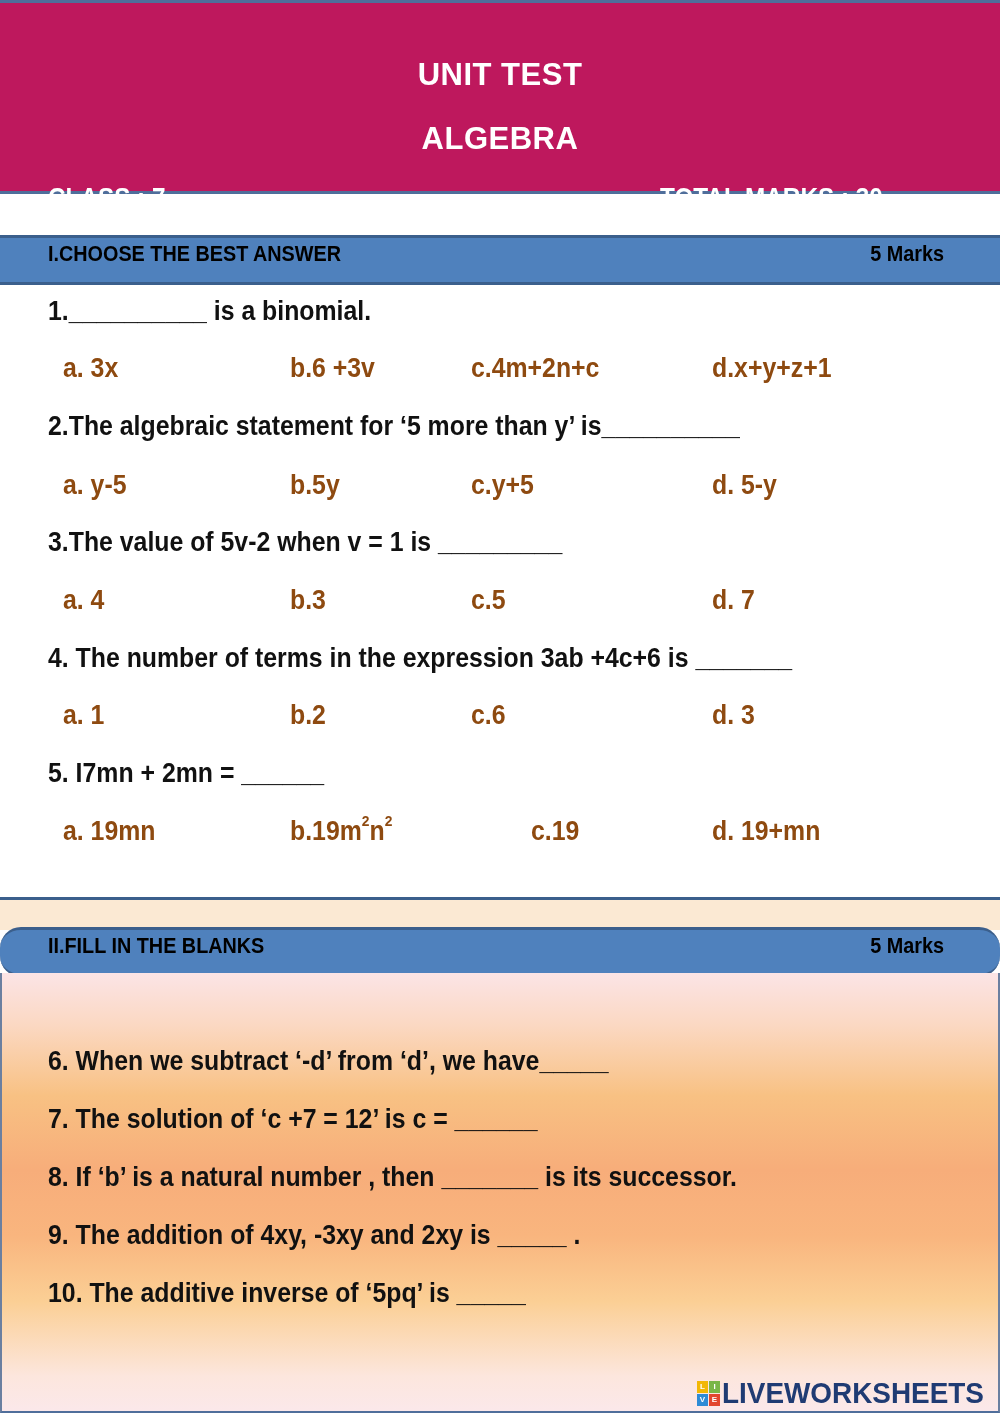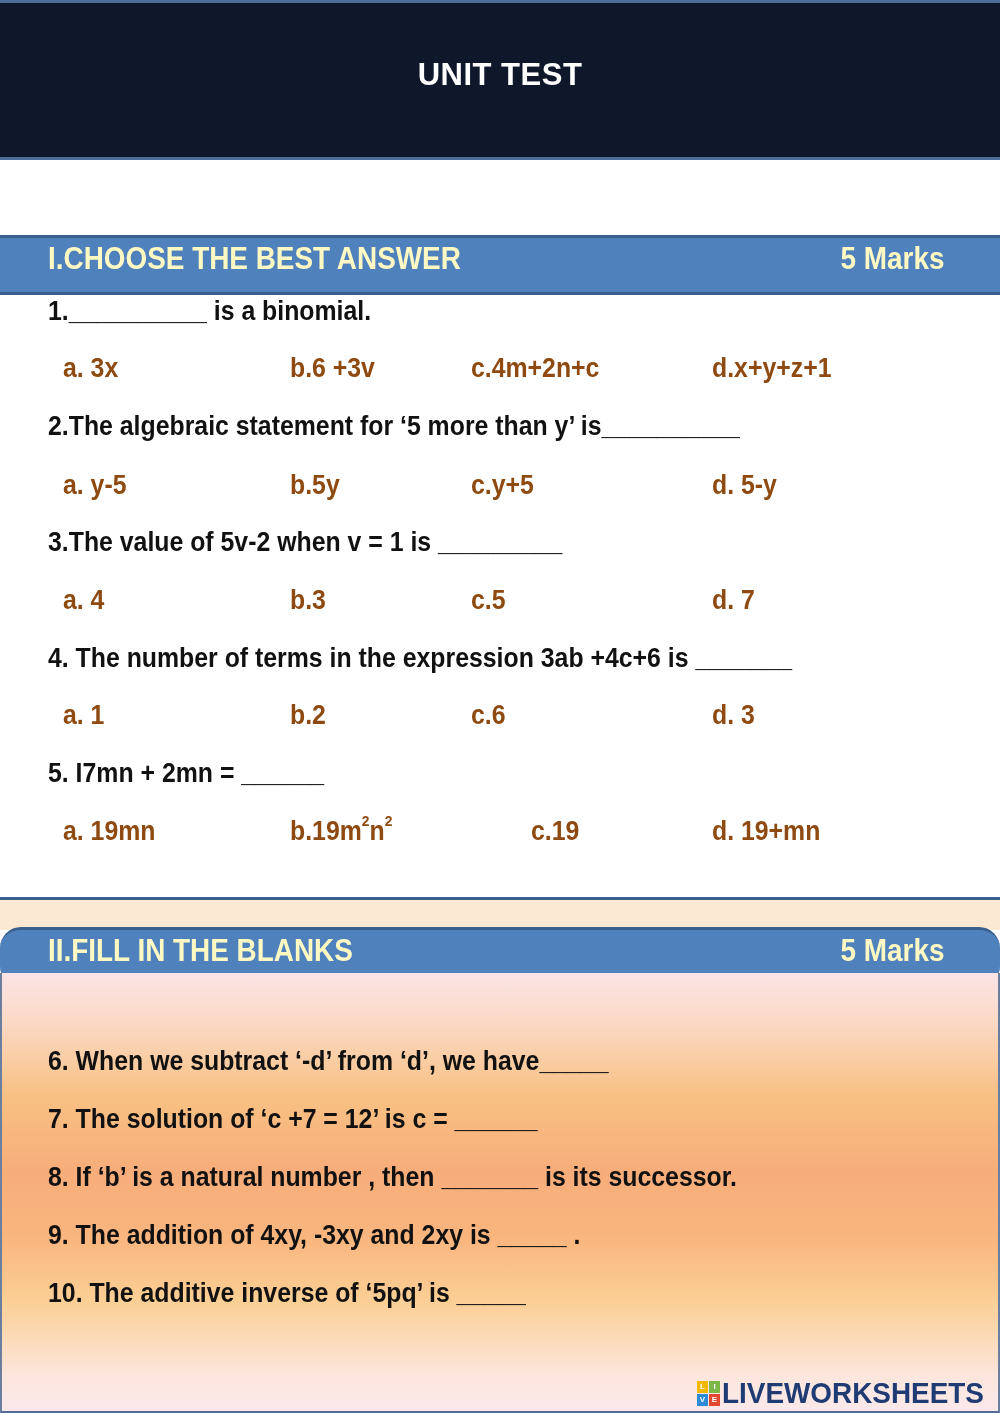--- a/index.html
+++ b/index.html
@@ -1,46 +1,46 @@
 <!DOCTYPE html>
 <html><head>
   <meta charset="utf-8">
   <style>
     * { box-sizing: border-box; margin: 0; padding: 0; }
     html, body { width: 1000px; height: 1413px; background: #ffffff; overflow: hidden; }
     body { font-family: "Liberation Sans", sans-serif; position: relative; }
 
     .header {
-      position: absolute; left: 0; top: 0; width: 1000px; height: 160px;
-      background: #0f172a;
+      position: absolute; left: 0; top: 0; width: 1000px; height: 194px;
+      background: #be185d;
       border-top: 3px solid #4f6e9b;
       border-bottom: 3px solid #4f6e9b;
       color: #ffffff;
     }
     .header .title {
       position: absolute; left: 0; width: 1000px; text-align: center;
       font-weight: bold; font-size: 31px; letter-spacing: 0.5px;
     }
     .header .t1 { top: 54px; }
     .header .t2 { top: 118px; }
     .header .meta {
       position: absolute; top: 180px; font-size: 27px; font-weight: bold;
       font-family: "Liberation Sans Narrow", "Liberation Sans", sans-serif;
       transform: scaleX(0.9); transform-origin: left center;
     }
     .header .class { left: 48px; }
     .header .marks { left: 660px; }
 
     .section-bar {
-      position: absolute; left: 0; width: 1000px; height: 60px;
+      position: absolute; left: 0; width: 1000px; height: 50px;
       background: #4f81bd;
       border-top: 3px solid #3b5f8c;
       border-bottom: 3px solid #3b5f8c;
-      color: #fef9c3;
-      font-weight: bold; font-size: 31px;
+      color: #000000;
+      font-weight: bold; font-size: 22px;
     }
     .section-bar .label {
       position: absolute; left: 48px; top: 3px;
       transform: scaleX(0.9); transform-origin: left center; white-space: nowrap;
     }
     .section-bar .marks {
       position: absolute; right: 56px; top: 3px;
       transform: scaleX(0.9); transform-origin: right center; white-space: nowrap;
     }
     .bar1 { top: 235px; }
@@ -86,20 +86,21 @@
     .logo .word {
       font-weight: bold; font-size: 30px; color: #1f3b73; letter-spacing: 0px;
       transform: scaleX(0.93); transform-origin: left center;
     }
   </style>
 </head>
 <body>
 
 <div class="header">
   <div class="title t1">UNIT TEST</div>
+  <div class="title t2">ALGEBRA</div>
   <div class="meta class">CLASS : 7</div>
   <div class="meta marks">TOTAL MARKS : 30</div>
 </div>
 
 <div class="section-bar bar1">
   <span class="label">I.CHOOSE THE BEST ANSWER</span>
   <span class="marks">5 Marks</span>
 </div>
 
 <div>

